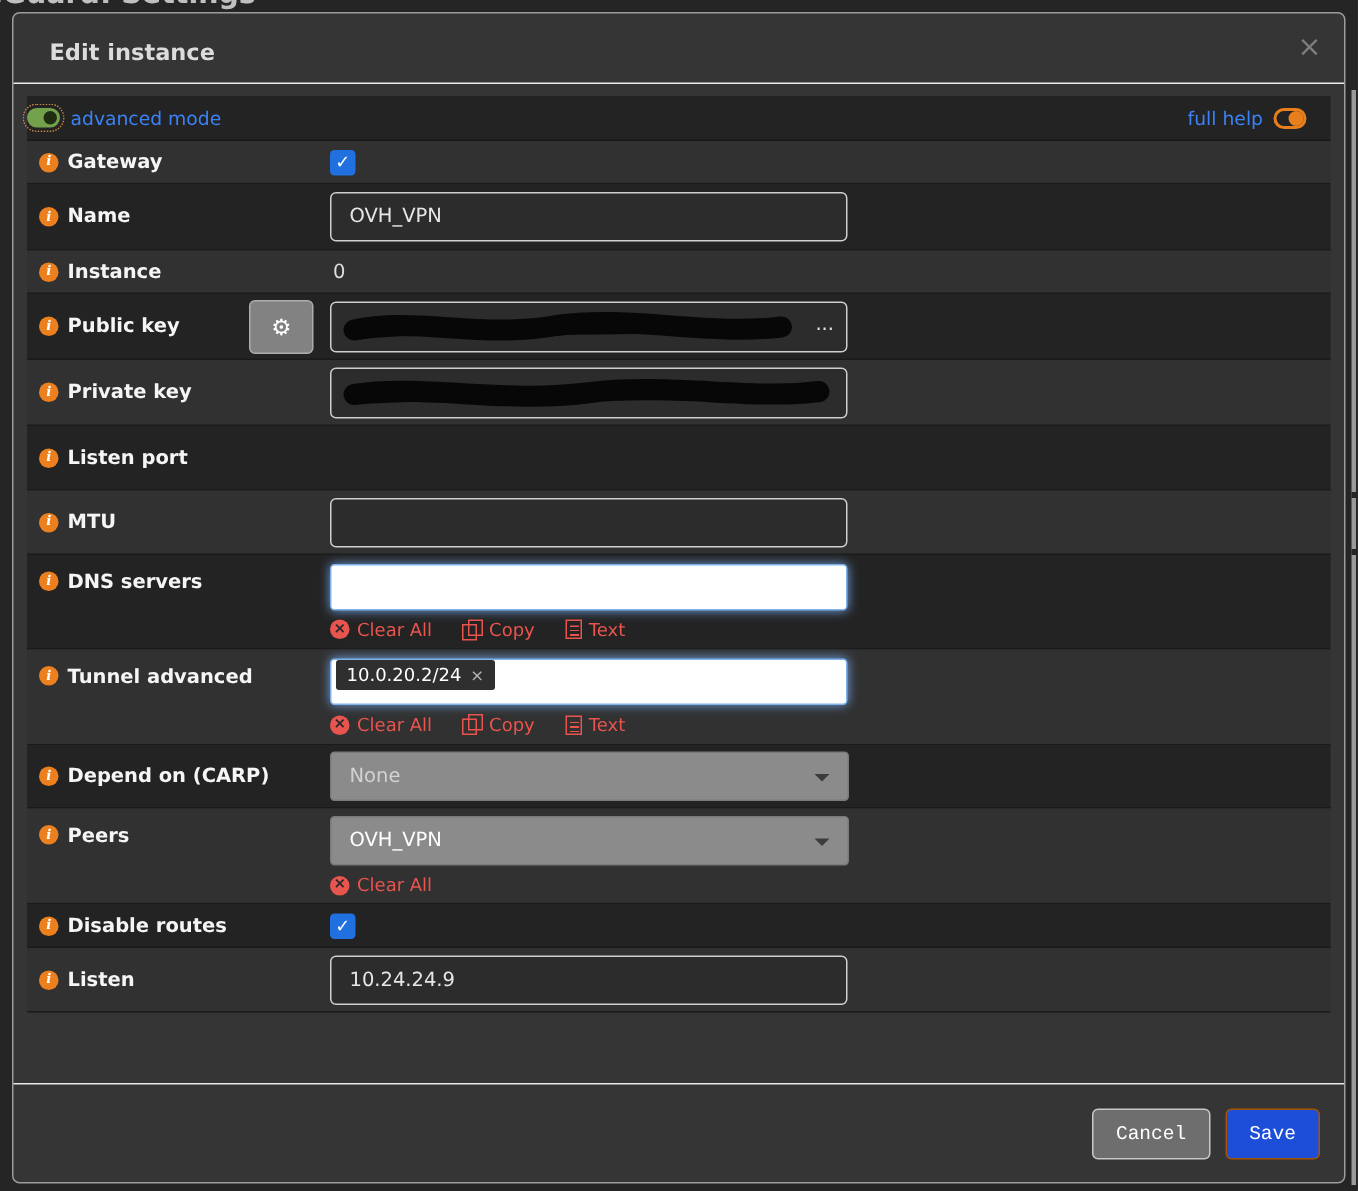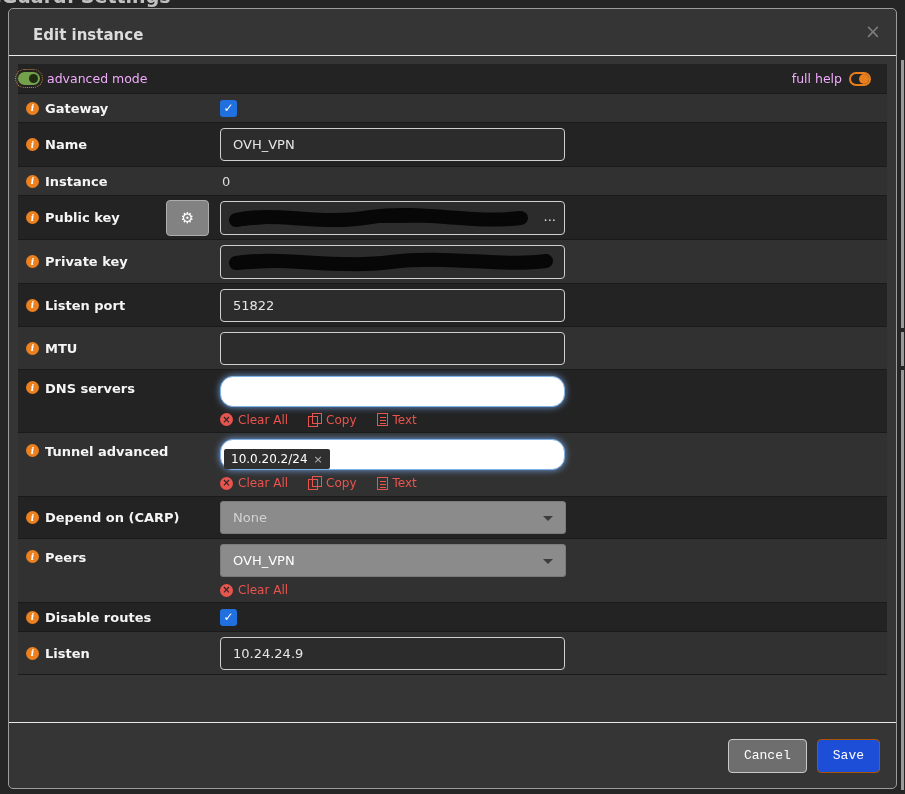--- a/index.html
+++ b/index.html
@@ -31,37 +31,37 @@
 
   .info-icon { width:13px; height:13px; border-radius:50%; background:#ec7f1e; color:#fff; font-size:9px; font-weight:bold; font-style:italic; display:inline-flex; align-items:center; justify-content:center; margin-right:6px; flex:0 0 13px; font-family:"DejaVu Serif",serif; }
 
   
   .toolbar-row { justify-content:space-between; padding-right:16px; }
   .toolbar-row .left, .toolbar-row .right { display:flex; align-items:center; gap:7px; }
   .adv-toggle { position:relative; width:22px; height:13px; background:#74a14b; border-radius:7px; outline:1px dotted #d08840; outline-offset:2px; cursor:pointer; }
   .adv-toggle::after { content:""; position:absolute; right:2px; top:2px; width:9px; height:9px; border-radius:50%; background:#202d13; }
   .help-toggle { position:relative; width:22px; height:14px; border:2px solid #e87f1c; border-radius:8px; cursor:pointer; }
   .help-toggle::after { content:""; position:absolute; right:0px; top:0px; width:10px; height:10px; border-radius:50%; background:#e87f1c; }
-  .toolbar-row span.txt { color:#f0abfc; font-size:12.5px; }
+  .toolbar-row span.txt { color:#3b82f6; font-size:12.5px; }
 
   
   .checkbox { width:17px; height:17px; background:#2070e0; border-radius:3px; position:relative; cursor:pointer; }
   .checkbox::after { content:"\2713"; position:absolute; left:0; top:0; width:17px; height:17px; color:#fff; font-size:12px; font-weight:bold; text-align:center; line-height:16px; }
 
   .text-input { width:345px; height:33px; background:#2c2c2c; border:1px solid #cfcfcf; border-radius:4px; color:#e6e6e6; font-size:13px; padding:0 12px; font-family:inherit; outline:none; }
 
   .static-val { color:#dedede; padding-left:2px; }
 
   .gear-btn { position:absolute; left:-54px; top:4px; width:43px; height:36px; background:#828282; border:1px solid #adadad; border-radius:4px; color:#fff; font-size:15px; display:flex; align-items:center; justify-content:center; cursor:pointer; }
 
   .redacted-box { width:345px; height:34px; background:#2c2c2c; border:1px solid #cfcfcf; border-radius:4px; position:relative; overflow:hidden; }
   .redacted-box svg { position:absolute; left:5px; top:5px; }
   .redacted-box .dots { position:absolute; right:8px; top:7px; color:#e0e0e0; }
 
-  .token-input { width:345px; height:31px; background:#ffffff; border:1px solid #7fb3e8; border-radius:13px; box-shadow:0 0 7px rgba(125,180,255,.85); display:flex; align-items:flex-end; padding:0 3px; margin-bottom:6px; cursor:text; }
+  .token-input { width:345px; height:31px; background:#ffffff; border:1px solid #7fb3e8; border-radius:3px; box-shadow:0 0 7px rgba(125,180,255,.85); display:flex; align-items:flex-start; padding:0 3px; margin-bottom:6px; cursor:text; }
   .token { background:#2f2f2f; color:#fff; font-size:12px; border-radius:2px; padding:3px 7px; display:inline-flex; align-items:center; gap:6px; }
   .token .tok-x { color:#b5b5b5; font-size:11px; cursor:pointer; }
 
   .links-row { display:flex; align-items:center; gap:20px; font-size:12px; color:#e8544e; }
   .link { display:inline-flex; align-items:center; gap:5px; cursor:pointer; color:#e8544e; }
   .icon-clear { width:13px; height:13px; border-radius:50%; background:#e8544e; color:#282828; font-size:10px; font-weight:bold; display:inline-flex; align-items:center; justify-content:center; line-height:1; }
   .icon-copy { position:relative; width:13px; height:14px; display:inline-block; }
   .icon-copy::before { content:""; position:absolute; left:0; top:3px; width:8px; height:9px; border:1px solid #e8544e; }
   .icon-copy::after { content:""; position:absolute; left:4px; top:0; width:8px; height:9px; border:1px solid #e8544e; }
   .icon-text { width:11px; height:13px; border:1px solid #e8544e; position:relative; display:inline-block; }
@@ -169,23 +169,20 @@
           </svg>
         </div>
       </div>
     </div>
 
     <div class="row dark" style="height:43px">
       <div class="label-cell">
           <span class="info-icon">i</span>
           <span class="lbl">Listen port</span>
         </div>
-      <div class="field-cell">
-          <input class="text-input" value="51822" style="">
-        </div>
     </div>
 
     <div class="row light" style="height:43px">
       <div class="label-cell">
           <span class="info-icon">i</span>
           <span class="lbl">MTU</span>
         </div>
       <div class="field-cell">
           <input class="text-input" value="" style="">
         </div>

